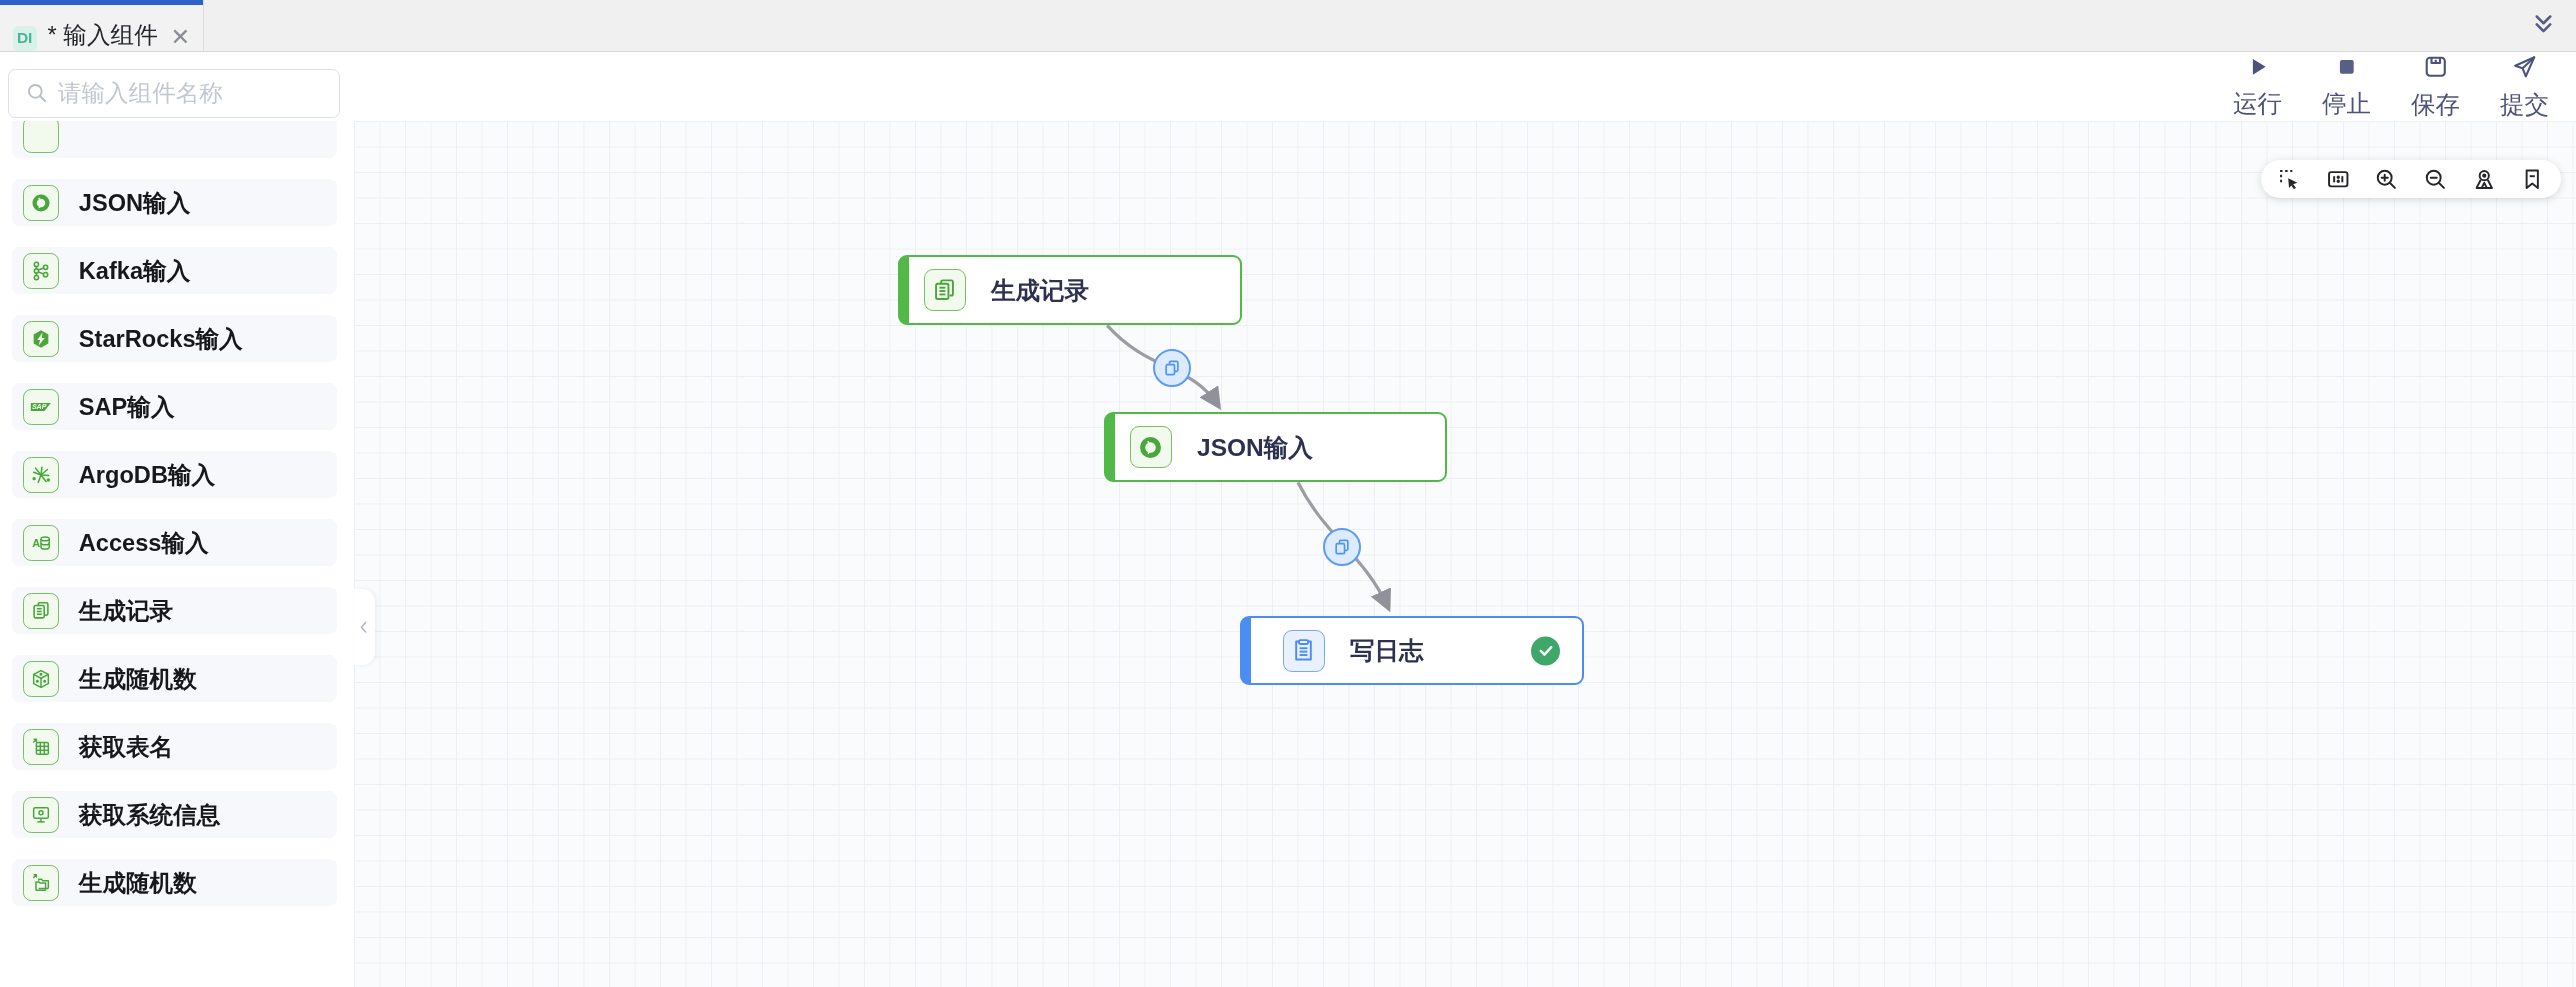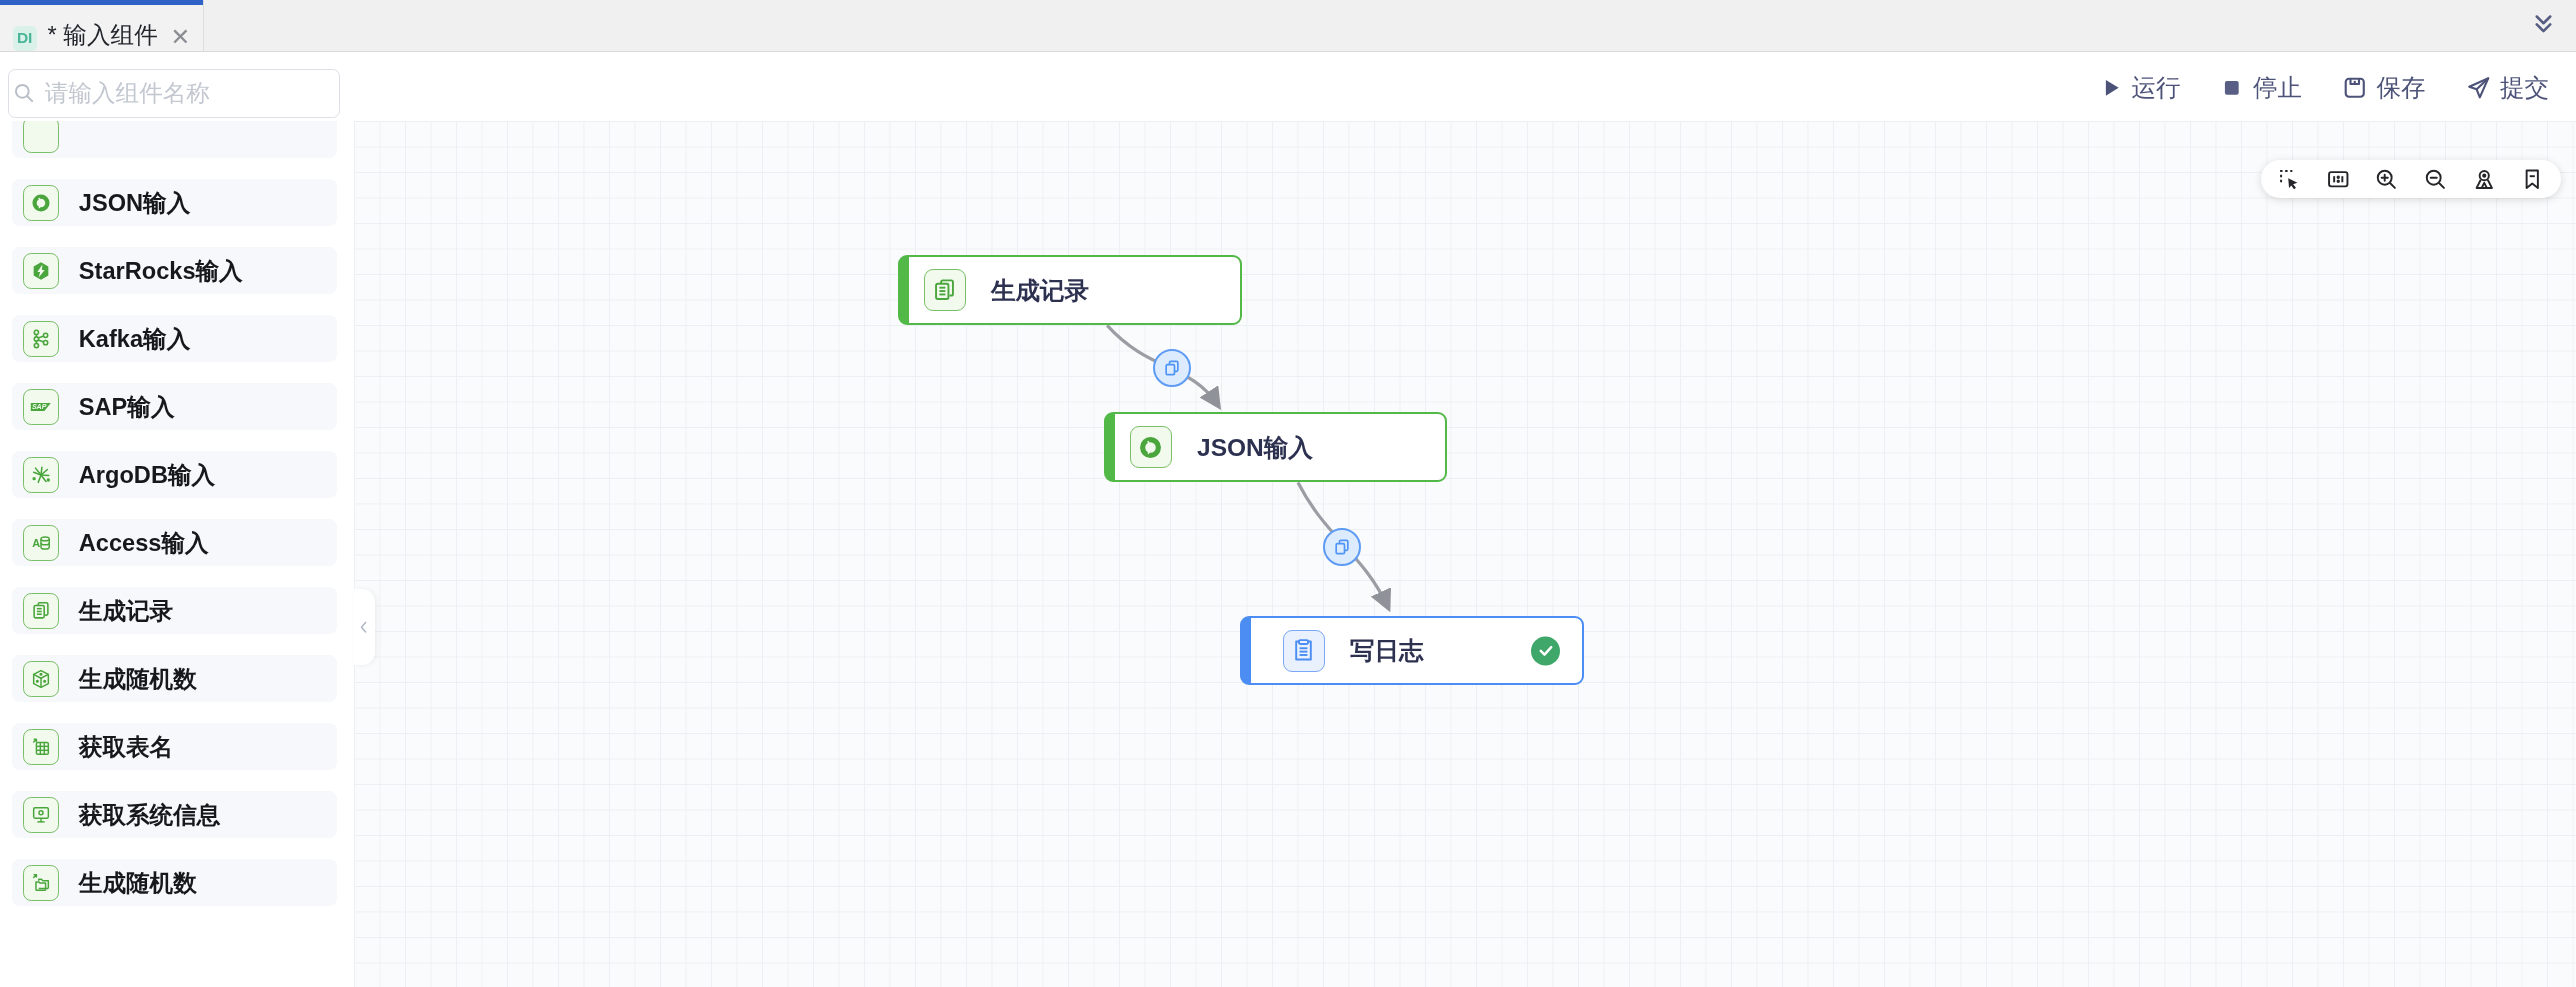--- a/index.html
+++ b/index.html
@@ -19,28 +19,28 @@
     font-size:15.5px; font-weight:700; }
   .tab-title { font-size:23.6px; font-weight:400; color:#23252b; white-space:nowrap; }
   .tab-close { font-size:23.6px; color:#8a8d93; margin-left:1.8px; cursor:pointer; }
   .collapse-all { position:absolute; right:14.5px; top:7.3px; width:36px; height:36px;
     display:flex; align-items:center; justify-content:center; cursor:pointer; }
 
   
   .topbar { position:absolute; left:0; top:54px; width:2576px; height:67px; background:#fff; }
   .search-box { position:absolute; left:8.2px; top:14.5px; width:332px; height:49px;
     border:1.8px solid #dcdfe6; border-radius:7.3px; background:#fff;
-    display:flex; align-items:center; padding:0 3px; gap:9px; }
+    display:flex; align-items:center; padding:0 16px; gap:9px; }
   .search-box input { border:none; outline:none; flex:1; font-size:23.6px; color:#333;
     font-family:inherit; background:transparent; min-width:0; }
   .search-box input::placeholder { color:#c2c7d0; }
   .actions { position:absolute; right:27px; top:0; height:67px; display:flex;
     align-items:center; gap:40px; }
   .action-btn { display:flex; align-items:center; gap:9px; cursor:pointer;
-    color:#4d5378; font-size:24.5px; }
+    color:#4d5378; font-size:24.5px;flex-direction:column; }
 
   
   .sidebar { position:absolute; left:0; top:121px; width:354px; height:866px;
     background:#fff; overflow:hidden; }
   .side-list { position:absolute; left:11.8px; top:-10px; width:325px;
     display:flex; flex-direction:column; gap:21px; }
   .side-item { height:47px; border-radius:7.3px; background:#f6f8fb;
     display:flex; align-items:center; padding-left:11px; cursor:grab; }
   .side-icon { width:36px; height:36px; border-radius:8.2px; background:#f1faed;
     border:1.8px solid #7abf68; display:flex; align-items:center; justify-content:center;
@@ -267,45 +267,45 @@
         <svg width="22" height="22" viewBox="0 0 24 24" fill="none">
             <circle cx="12" cy="12" r="7" stroke="#4aa53c" stroke-width="4.6"></circle>
             <path d="M9.5 6.5 Q14.5 12 9.8 17.5" stroke="#f1faed" stroke-width="1.4"></path>
           </svg>
       </span>
       <span class="side-label">JSON输入</span>
     </div>
 
     <div class="side-item">
       <span class="side-icon">
-        <svg width="22" height="22" viewBox="0 0 24 24" fill="none">
-          <path d="M12 2.5 L20 7 V17 L12 21.5 L4 17 V7 Z" fill="#4aa53c"></path>
-          <path d="M13.5 5 L8 13 h3 l-1.5 6 L16 11 h-3 Z" fill="#f1faed"></path>
-        </svg>
-      </span>
-      <span class="side-label">StarRocks输入</span>
-    </div>
-
-    <div class="side-item">
-      <span class="side-icon">
         <svg width="22" height="22" viewBox="0 0 24 24" fill="none" stroke="#4aa53c" stroke-width="1.7">
           <circle cx="7" cy="4.8" r="2.3"></circle>
             <circle cx="7" cy="19.2" r="2.3"></circle>
             <circle cx="7" cy="12" r="2.3"></circle>
             <circle cx="17" cy="8" r="2.3"></circle>
             <circle cx="17" cy="16" r="2.3"></circle>
           <line x1="9" y1="11" x2="15" y2="8.8"></line>
             <line x1="9" y1="13" x2="15" y2="15.2"></line>
             <line x1="7" y1="7.1" x2="7" y2="9.7"></line>
             <line x1="7" y1="14.3" x2="7" y2="16.9"></line>
         </svg>
       </span>
       <span class="side-label">Kafka输入</span>
     </div>
 
+    <div class="side-item">
+      <span class="side-icon">
+        <svg width="22" height="22" viewBox="0 0 24 24" fill="none">
+          <path d="M12 2.5 L20 7 V17 L12 21.5 L4 17 V7 Z" fill="#4aa53c"></path>
+          <path d="M13.5 5 L8 13 h3 l-1.5 6 L16 11 h-3 Z" fill="#f1faed"></path>
+        </svg>
+      </span>
+      <span class="side-label">StarRocks输入</span>
+    </div>
+
 
     <div class="side-item">
       <span class="side-icon">
         <svg width="23.6" height="22" viewBox="0 0 26 24" fill="none">
           <path d="M2 7.5 H24 L17 16.5 H2 Z" fill="#4aa53c"></path>
           <text x="3.2" y="14.4" font-size="7.8" font-weight="bold" fill="#f1faed" font-family="sans-serif" font-style="italic">SAP</text>
         </svg>
       </span>
       <span class="side-label">SAP输入</span>
     </div>

